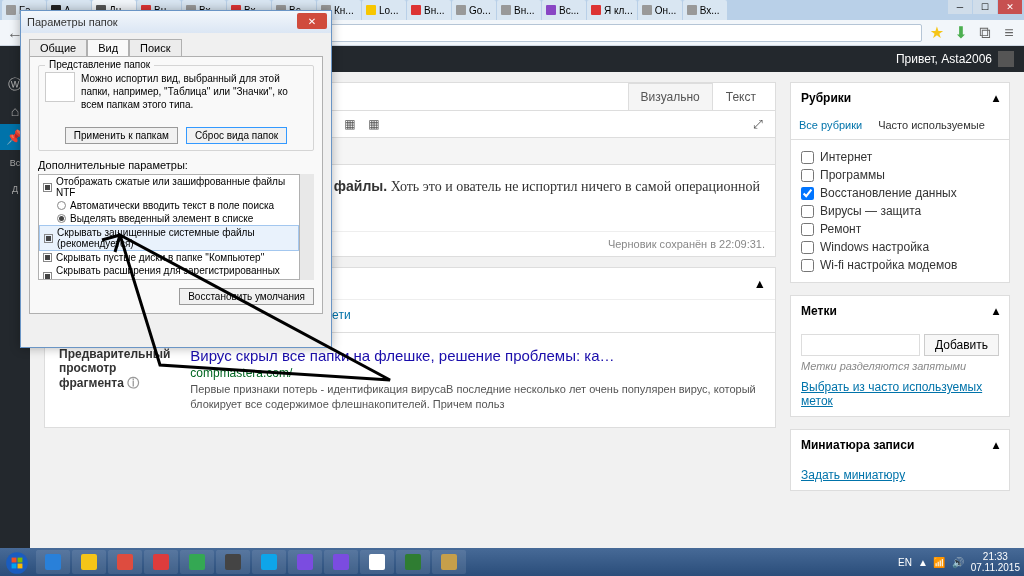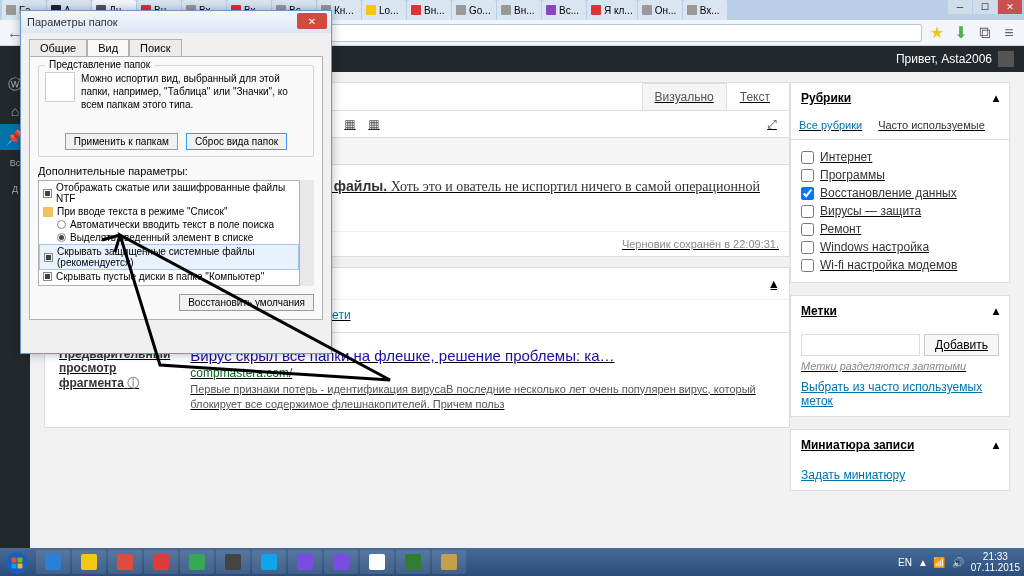--- a/index.html
+++ b/index.html
@@ -24,21 +24,21 @@
 .wp-bar .avatar { width: 16px; height: 16px; background: #555; margin-left: 6px; }
 
 
 .wp-side { position: absolute; left: 0; top: 72px; width: 30px; bottom: 28px; background: #23282d; }
 .wp-side .it { height: 26px; color: #aaa; display: flex; align-items: center; justify-content: center; font-size: 14px; }
 .wp-side .it.sel { background: #0073aa; position: relative; }
 .wp-side .it.sel::after { content: ""; position: absolute; right: -6px; top: 8px; border: 5px solid transparent; border-left-color: #0073aa; }
 
 
 .wp-main { position: absolute; left: 30px; right: 0; top: 72px; bottom: 28px; background: #f1f1f1; overflow: hidden; }
-.cols { display: flex; padding: 10px 14px; height: 100%; text-decoration: underline; }
+.cols { display: flex; gap: 14px; padding: 10px 14px; height: 100%; }
 .left { flex: 1; display: flex; flex-direction: column; gap: 10px; }
 .right { width: 220px; display: flex; flex-direction: column; gap: 12px; }
 
 
 .ed-wrap { border: 1px solid #ddd; background: #fff; }
 .ed-tabs { display: flex; justify-content: flex-end; border-bottom: 1px solid #ddd; padding-right: 6px; }
 .ed-tab { padding: 6px 12px; font-size: 12px; color: #555; border: 1px solid transparent; border-bottom: none; }
 .ed-tab.active { background: #f5f5f5; border-color: #ddd; }
 .ed-tools { border-bottom: 1px solid #ddd; padding: 4px 8px; display: flex; gap: 6px; align-items: center; }
 .tool { width: 18px; height: 18px; display: flex; align-items: center; justify-content: center; color: #555; font-size: 12px; }
@@ -350,35 +350,31 @@
     <div class="dtab active">Вид</div>
     <div class="dtab">Поиск</div>
   </div>
   <div class="dlg-ct">
     <div class="grp">
       <div class="grp-lbl">Представление папок</div>
       <div class="folder-row">
         <div class="folder-ic"></div>
         <div class="folder-tx">Можно испортил вид, выбранный для этой папки, например, "Таблица" или "Значки", ко всем папкам этого типа.</div>
       </div>
-      <div style="text-align:center;margin-top:22px;display:flex;gap:8px;justify-content:center">
+      <div style="text-align:center;margin-top:16px;display:flex;gap:8px;justify-content:center">
         <button class="dlg-btn">Применить к папкам</button>
         <button class="dlg-btn hl">Сброс вида папок</button>
       </div>
     </div>
     <div style="margin-bottom:3px">Дополнительные параметры:</div>
     <div style="display:flex">
       <div class="tree" id="tree" style="flex:1">
           <div class="tree-it" style="padding-left: 4px;">
             <span class="chk on"></span>
             <span>Отображать сжатые или зашифрованные файлы NTF</span>
-          </div>
-          <div class="tree-it" style="padding-left: 4px;">
-            <span style="width:10px;height:10px;background:#f5c060;display:inline-block"></span>
-            <span>При вводе текста в режиме "Список"</span>
           </div>
           <div class="tree-it" style="padding-left: 18px;">
             <span class="rad "></span>
             <span>Автоматически вводить текст в поле поиска</span>
           </div>
           <div class="tree-it" style="padding-left: 18px;">
             <span class="rad on"></span>
             <span>Выделять введенный элемент в списке</span>
           </div>
           <div class="tree-it hl2" style="padding-left: 4px;">

